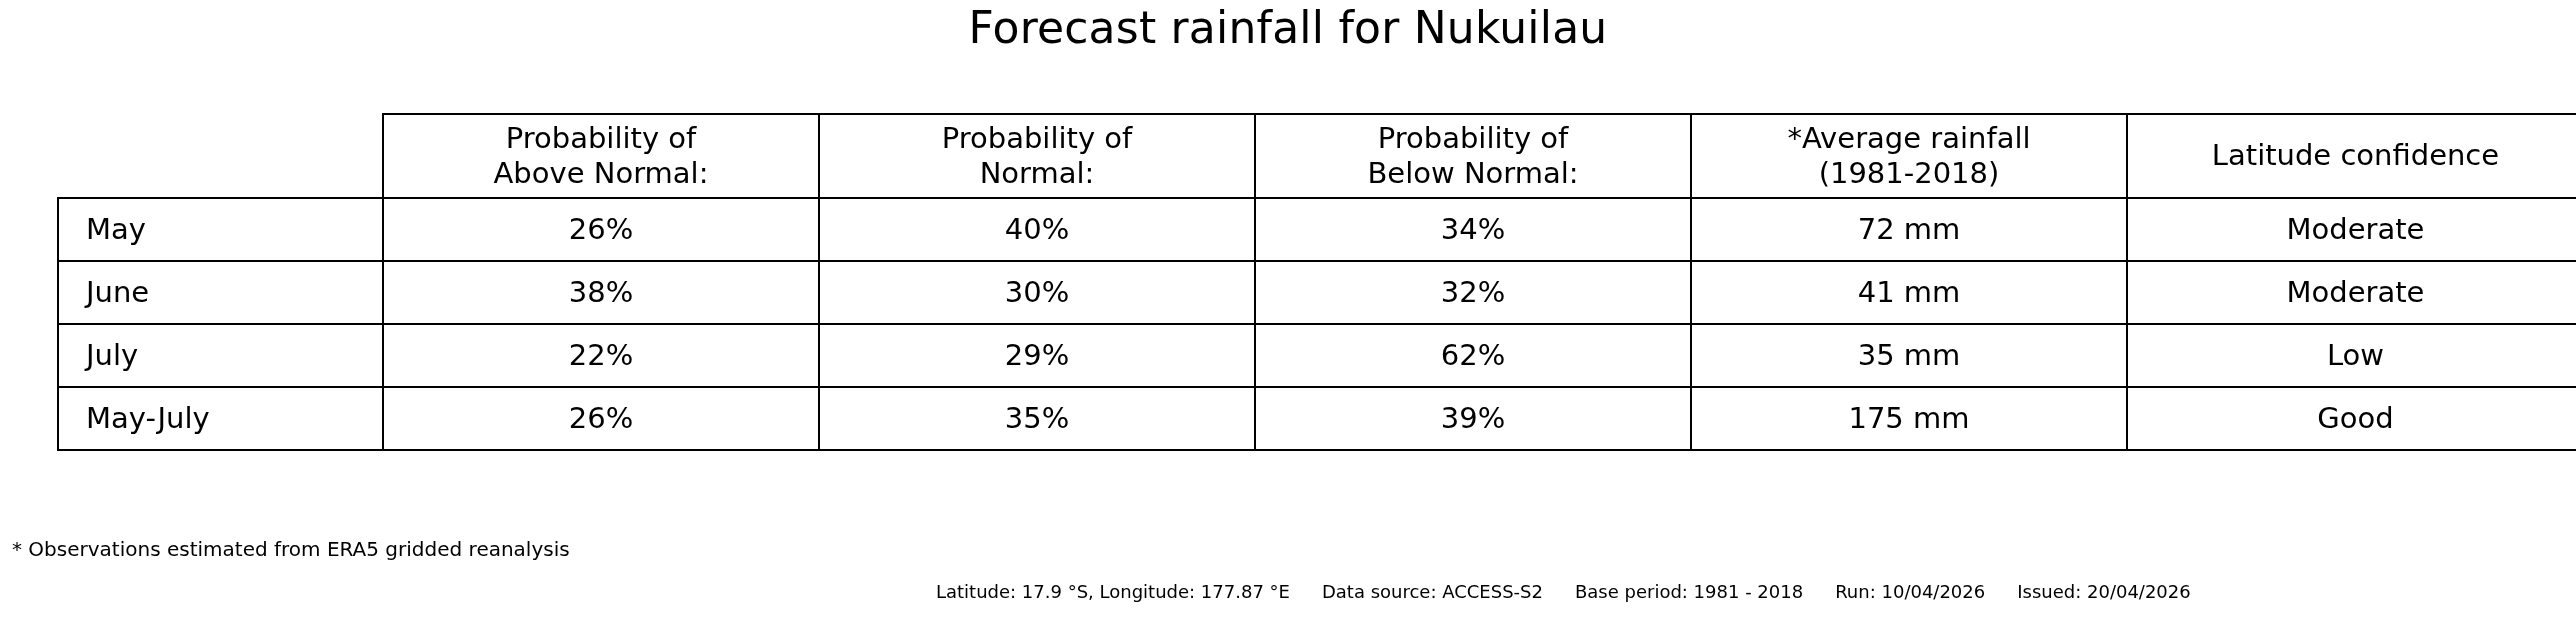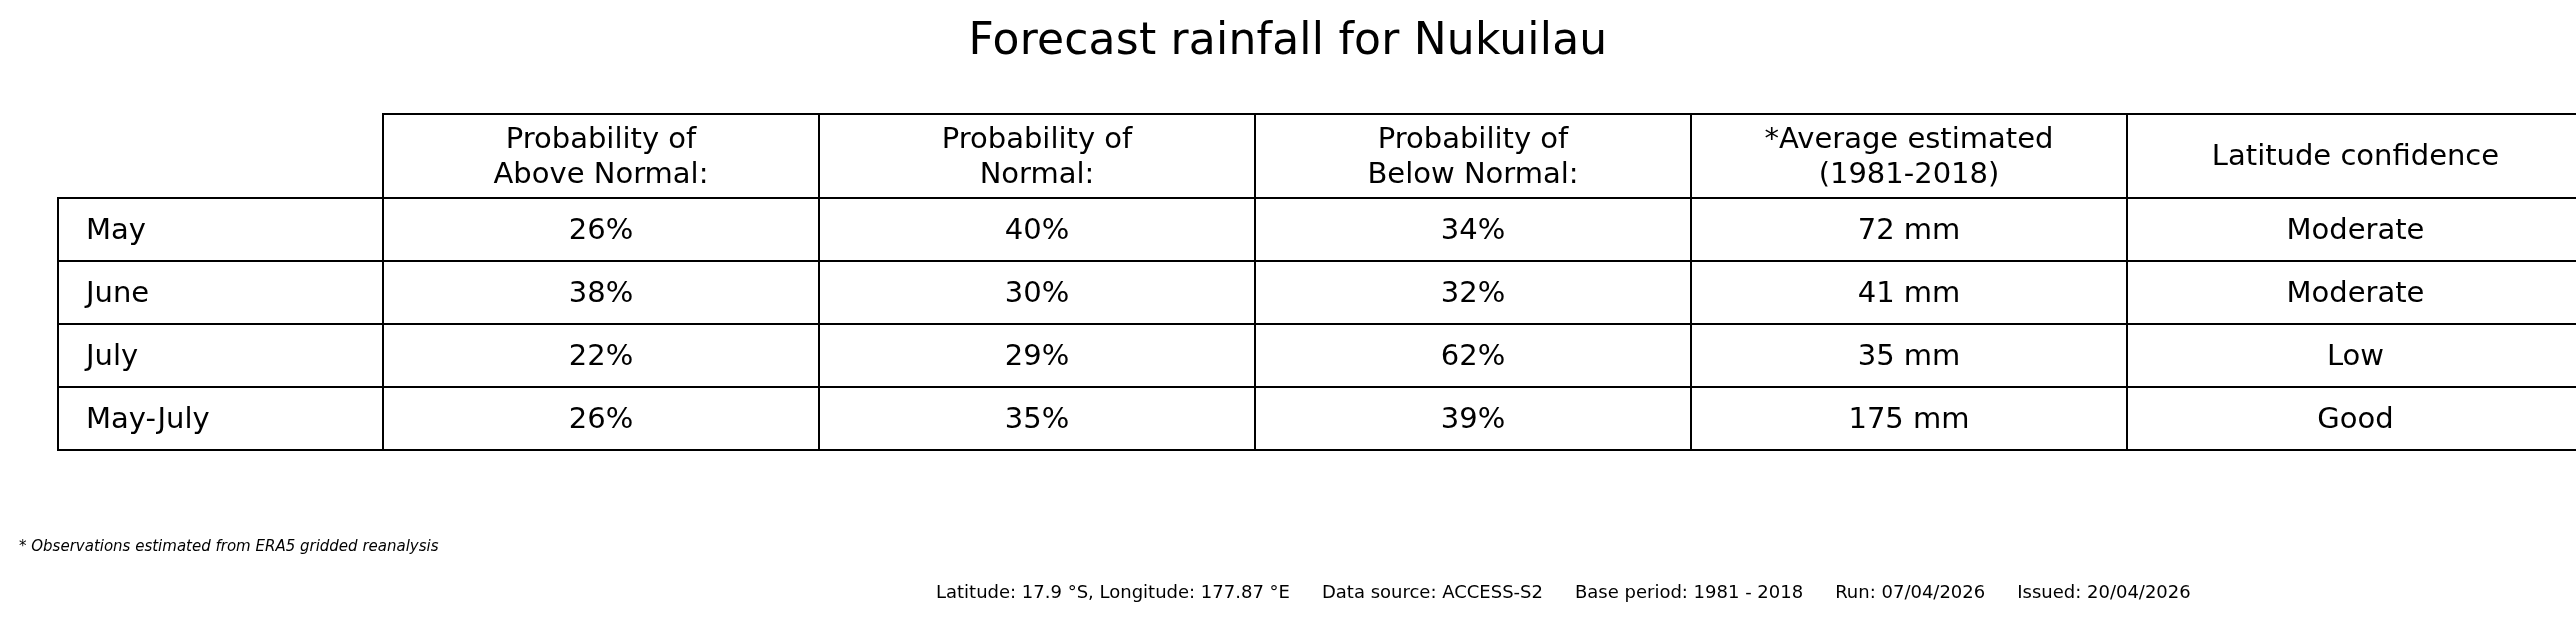--- a/index.html
+++ b/index.html
@@ -13,21 +13,21 @@
     font-family: "DejaVu Sans", sans-serif;
     color: #000000;
     position: relative;
     overflow: hidden;
   }
   .title {
     text-align: center;
     font-size: 44px;
     font-weight: normal;
     margin: 0;
-    padding-top: 13px;
+    padding-top: 2px;
     letter-spacing: 0.2px;
   }
   .table-wrap {
     position: absolute;
     left: 17px;
     top: 113px;
     width: 2542px;
     padding-left: 40px;
   }
   table.forecast {
@@ -64,24 +64,23 @@
   
   table.forecast tbody td.month {
     text-align: left;
     padding-left: 27px;
     font-size: 29px;
   }
   .hdr-line { display: block; }
 
   .footnote {
     position: absolute;
-    left: 19px;
+    left: 12px;
     top: 537px;
-    font-size: 15px;
-    font-style: italic;
+    font-size: 20px;
   }
   .footer {
     position: absolute;
     left: 0;
     right: 0;
     top: 581px;
     height: 32px;
     font-size: 18px;
   }
   .copyright {
@@ -122,21 +121,21 @@
         </th>
         <th>
           <span class="hdr-line">Probability of</span>
           <span class="hdr-line">Normal:</span>
         </th>
         <th>
           <span class="hdr-line">Probability of</span>
           <span class="hdr-line">Below Normal:</span>
         </th>
         <th>
-          <span class="hdr-line">*Average estimated</span>
+          <span class="hdr-line">*Average rainfall</span>
           <span class="hdr-line">(1981-2018)</span>
         </th>
         <th>
           <span class="hdr-line">Latitude confidence</span>
         </th>
       </tr>
     </thead>
     <tbody>
       <tr>
         <td class="month">May</td>
@@ -171,16 +170,16 @@
         <td>Good</td>
       </tr>
     </tbody>
   </table>
 </div>
 
 <div class="footnote">* Observations estimated from ERA5 gridded reanalysis</div>
 
 <div class="footer">
   <div class="meta">
-    <span>Latitude: 17.9 °S, Longitude: 177.87 °E</span><span class="gap"></span><span>Data source: ACCESS-S2</span><span class="gap"></span><span>Base period: 1981 - 2018</span><span class="gap"></span><span>Run: 07/04/2026</span><span class="gap"></span><span>Issued: 20/04/2026</span>
+    <span>Latitude: 17.9 °S, Longitude: 177.87 °E</span><span class="gap"></span><span>Data source: ACCESS-S2</span><span class="gap"></span><span>Base period: 1981 - 2018</span><span class="gap"></span><span>Run: 10/04/2026</span><span class="gap"></span><span>Issued: 20/04/2026</span>
   </div>
 </div>
 
 
 </body></html>

